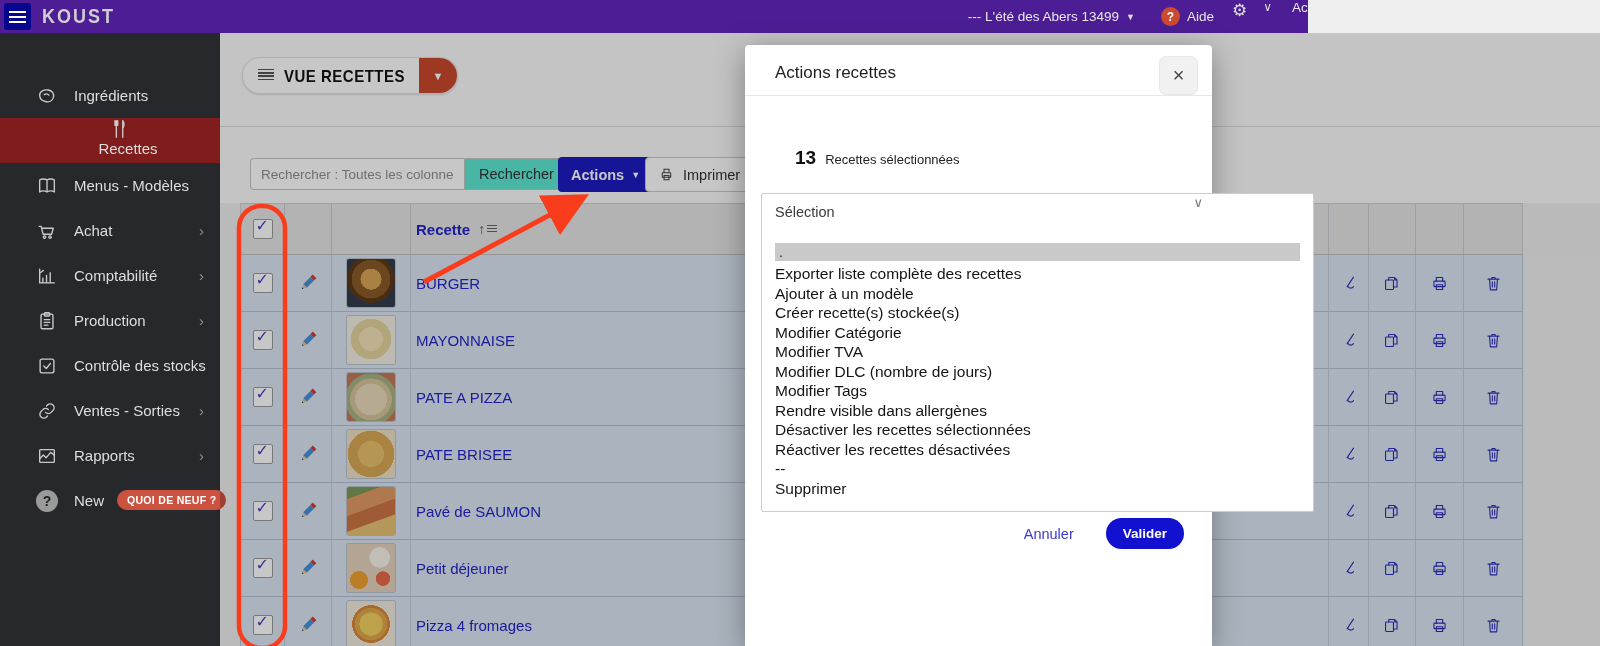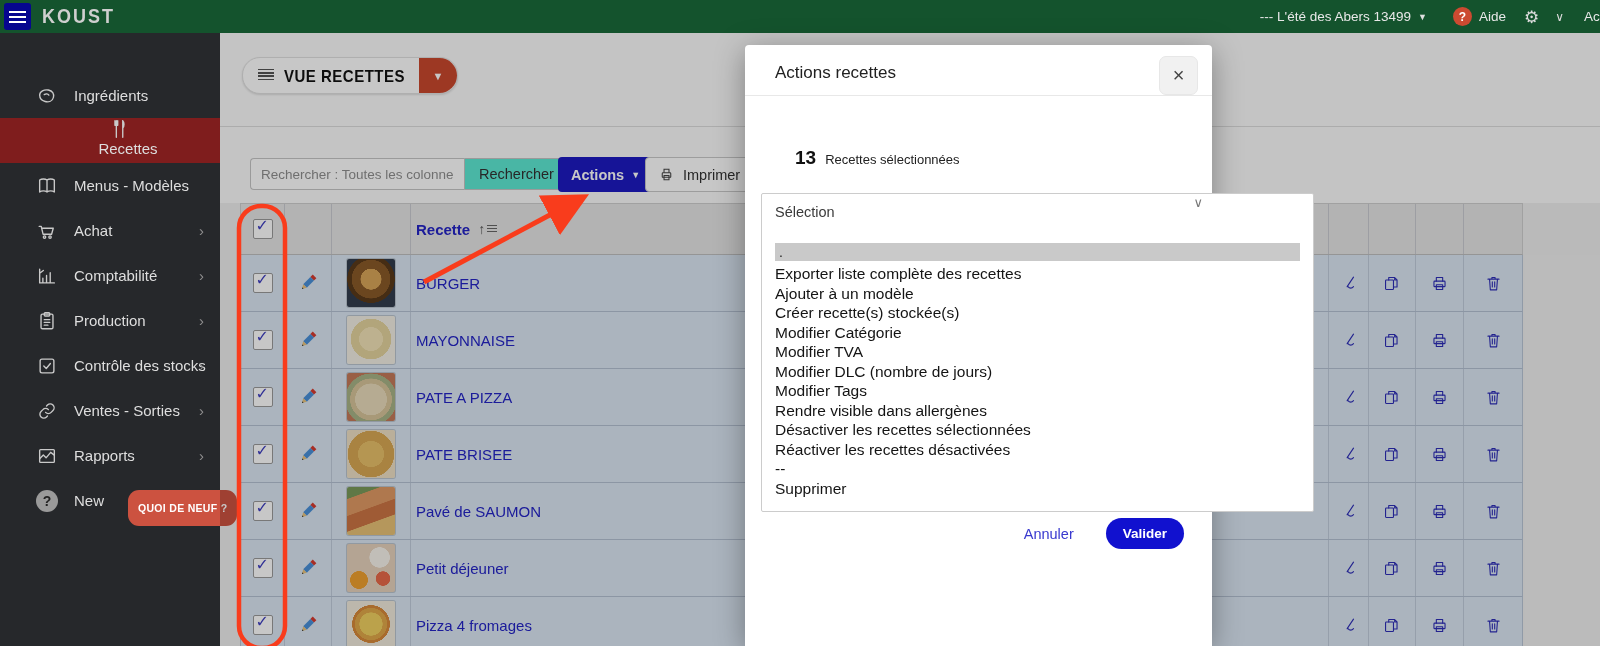--- a/index.html
+++ b/index.html
@@ -1,46 +1,46 @@
 <!DOCTYPE html>
 <html><head>
 <meta charset="utf-8">
 <style>
   html,body{margin:0;padding:0;background:#555;}
   .app{position:relative;width:1600px;height:646px;overflow:hidden;
        font-family:"Liberation Sans",sans-serif;background:#efefef;}
 
   
-  .topbar{position:absolute;left:0;top:0;width:1600px;height:33px;background:#14532d;z-index:10;}
+  .topbar{position:absolute;left:0;top:0;width:1308px;height:33px;background:#4c1d95;z-index:10;}
   .tb-burger{position:absolute;left:4px;top:3px;width:27px;height:27px;background:#06068f;border-radius:3px;
              display:flex;align-items:center;justify-content:center;cursor:pointer;}
   .tb-burger .lines{width:17px;height:12px;background:repeating-linear-gradient(#fff 0 2px,transparent 2px 5px);}
   .brand{position:absolute;left:42px;top:5px;color:#cfcfcf;font-size:18px;font-weight:bold;
          letter-spacing:2px;transform:scaleY(1.15);transform-origin:top left;}
-  .tb-right{position:absolute;right:0;top:0;height:33px;display:flex;align-items:center;color:#e8e8e8;font-size:13.5px;white-space:nowrap;}
+  .tb-right{position:absolute;right:0;top:0;height:33px;display:flex;color:#e8e8e8;font-size:13.5px;white-space:nowrap;}
   .tb-account{display:flex;align-items:center;gap:7px;cursor:pointer;margin-right:26px;}
   .tb-caret{font-size:9px;color:#e0e0e0;}
   .tb-help{display:flex;align-items:center;gap:7px;cursor:pointer;margin-right:18px;}
   .help-badge{width:19px;height:19px;border-radius:50%;background:#cc4a31;color:#fff;font-size:12px;font-weight:bold;
               display:flex;align-items:center;justify-content:center;}
   .tb-gear{font-size:17px;color:#dcdcdc;cursor:pointer;margin-right:16px;font-family:"DejaVu Sans",sans-serif;}
   .tb-chev{font-size:12px;color:#dcdcdc;cursor:pointer;margin-right:20px;}
   .tb-overflow{width:16px;overflow:hidden;}
 
   
   .sidebar{position:absolute;left:0;top:33px;width:220px;bottom:0;background:#26282b;z-index:10;padding-top:40px;box-sizing:border-box;}
   .side-item{position:relative;height:45px;display:flex;align-items:center;padding-left:36px;cursor:pointer;color:#dedede;}
   .side-item.active{background:#7f1d1d;flex-direction:column;}
   .side-item .s-ico{width:22px;height:22px;margin-right:16px;flex:0 0 auto;}
   .side-item .s-label{font-size:15px;}
   .side-item .s-chev{position:absolute;right:16px;color:#8f8f8f;font-size:15px;}
   .qmark{width:22px;height:22px;border-radius:50%;background:#9a9a9a;color:#222;font-weight:bold;font-size:14px;
          display:flex;align-items:center;justify-content:center;margin-right:16px;}
-  .new-badge{position:absolute;left:128px;top:12px;background:#cc5240;color:#fff;font-size:10.5px;font-weight:bold;
-             padding:12px 10px;border-radius:11px;letter-spacing:.3px;white-space:nowrap;}
+  .new-badge{position:absolute;left:117px;top:12px;background:#cc5240;color:#fff;font-size:10.5px;font-weight:bold;
+             padding:4px 10px;border-radius:11px;letter-spacing:.3px;white-space:nowrap;}
   .s-ico svg{width:22px;height:22px;stroke:#c9c9c9;fill:none;stroke-width:1.5;stroke-linecap:round;stroke-linejoin:round;}
 
   
   .main{position:absolute;left:220px;top:33px;right:0;bottom:0;background:#efefef;overflow:hidden;z-index:1;}
   .bar1{position:absolute;left:0;top:0;right:0;height:93px;background:#fbfbfb;border-bottom:1px solid #ddd;}
   .bar2{position:absolute;left:0;top:94px;right:0;height:76px;background:#fbfbfb;}
 
   .view-pill{position:absolute;left:22px;top:24px;height:35px;display:flex;align-items:center;background:#fff;
              border:1px solid #e0e0e0;border-radius:18px;cursor:pointer;box-shadow:0 1px 2px rgba(0,0,0,.12);}
   .view-pill .vp-lines{width:16px;height:13px;margin-left:15px;

